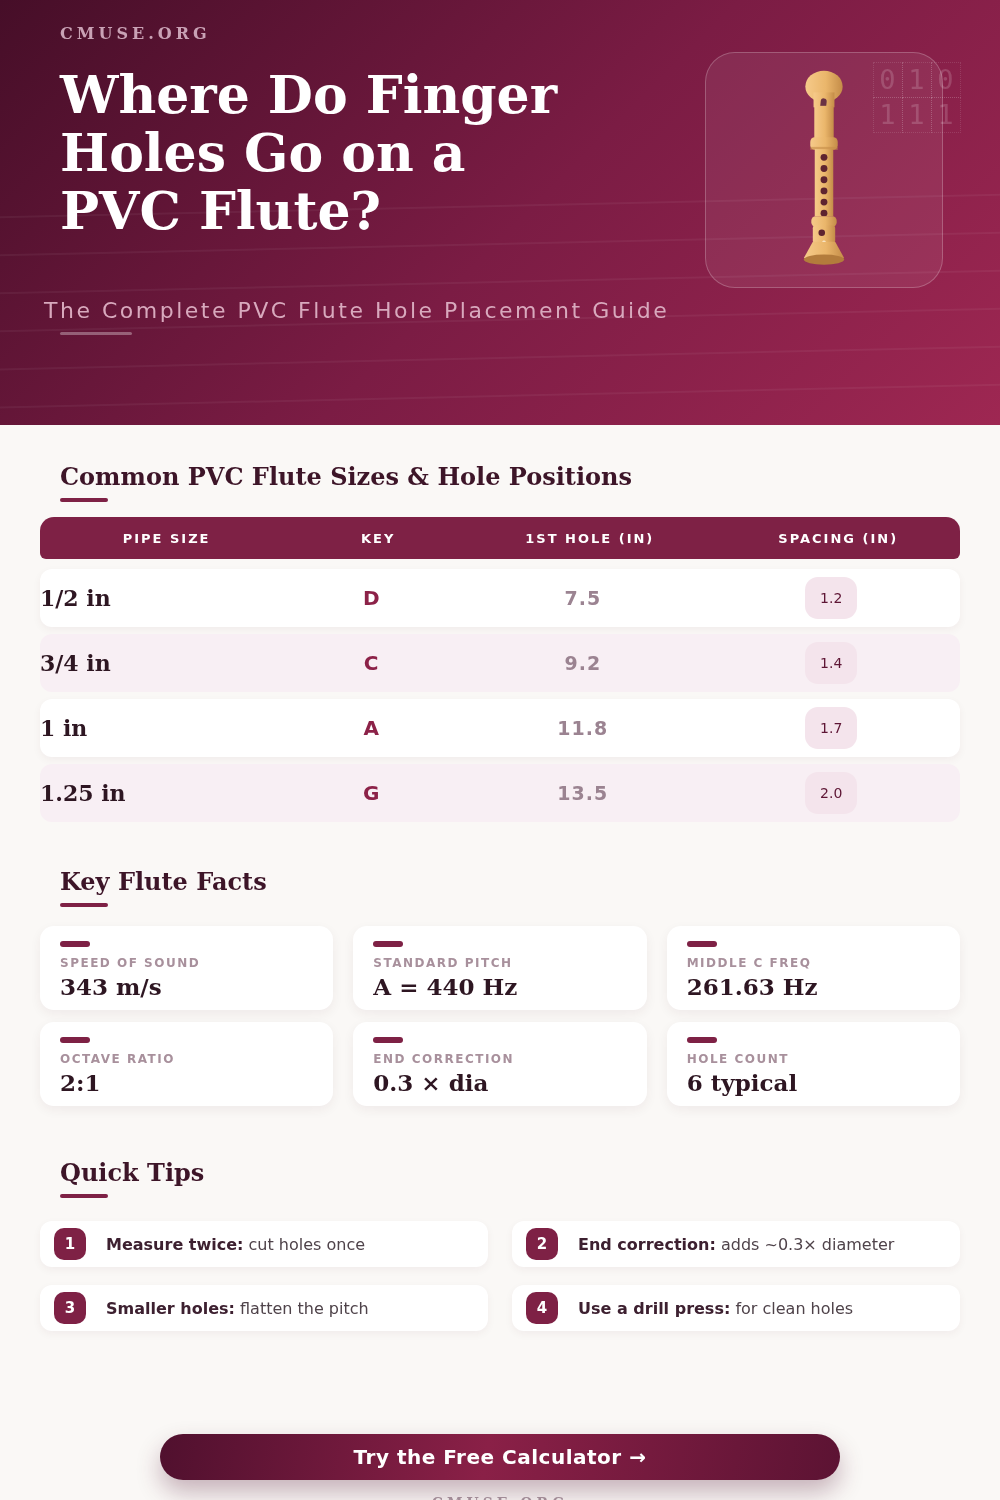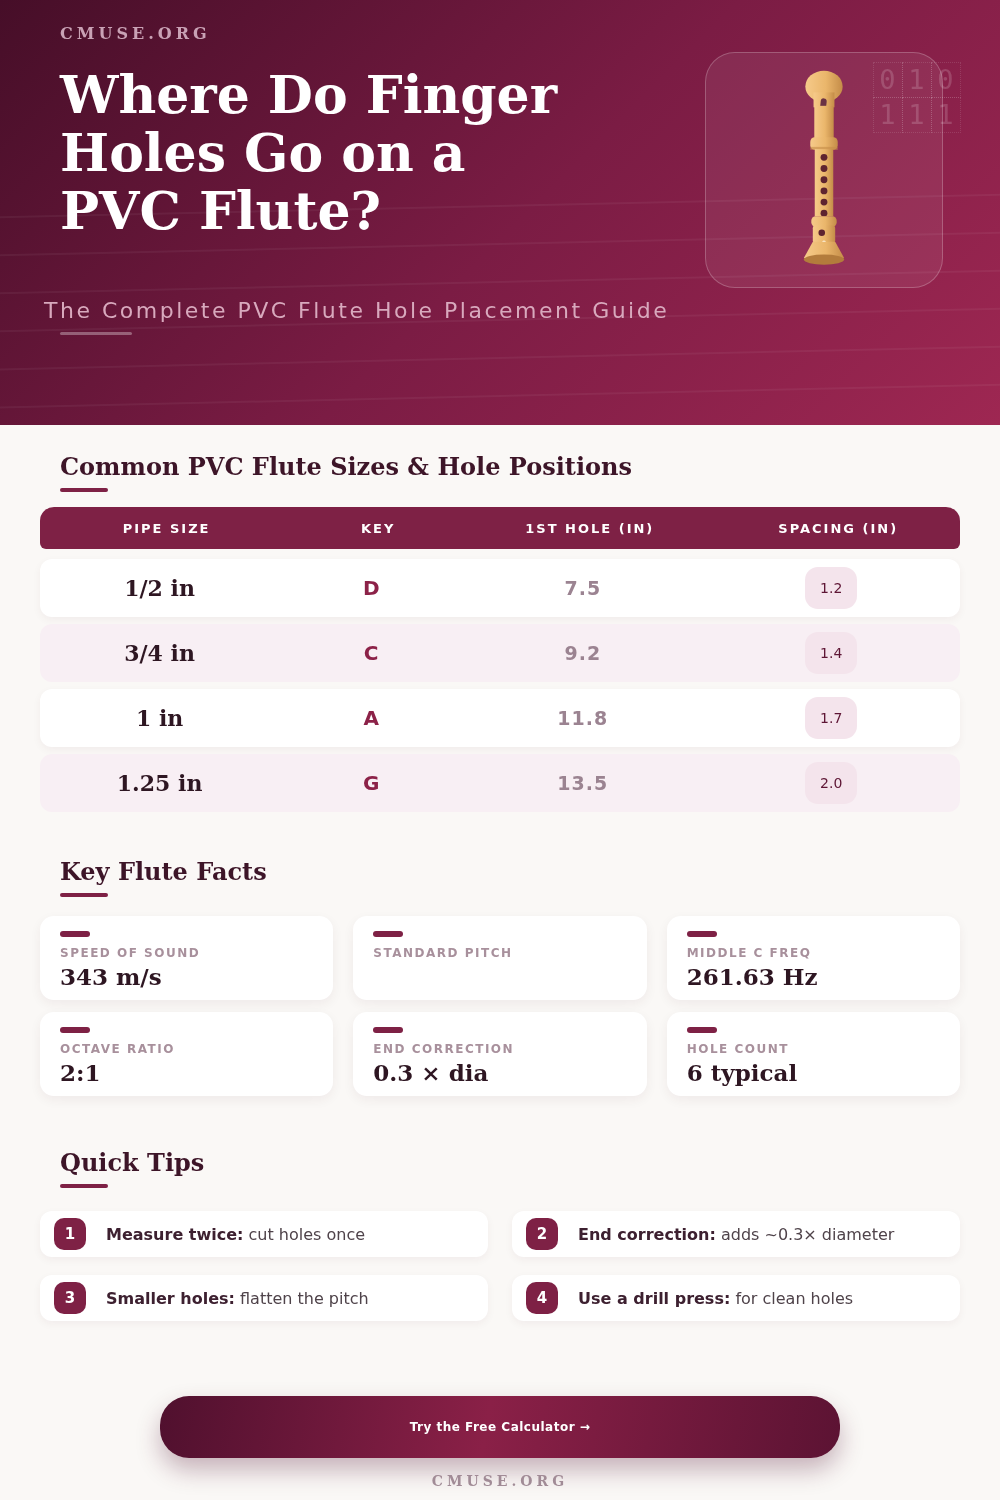--- a/index.html
+++ b/index.html
@@ -34,29 +34,29 @@
         color:rgba(255,255,255,0.30);border:1px dotted rgba(255,255,255,0.22);margin:-0.5px;}
   .recorder{position:absolute;left:755px;top:70px;z-index:3;}
 
   
   .content{padding:0 40px;}
   .sec-title{font-family:"DejaVu Serif","Liberation Serif",serif;font-weight:bold;font-size:24px;
         color:#3d1528;padding-left:20px;}
   .accent-rule{width:48px;height:4px;background:var(--accent);border-radius:2px;margin:7px 0 0 20px;}
 
   
-  .t-title{padding-top:27px;}
+  .t-title{padding-top:37px;}
   .thead{margin-top:15px;height:42px;background:var(--accent);border-radius:14px 14px 6px 6px;
         display:grid;grid-template-columns:26% 20% 26% 28%;align-items:center;}
   .thead span{text-align:center;color:#ffffff;font-weight:bold;font-size:13px;letter-spacing:2px;padding-left:14px;}
   .trows{margin-top:10px;display:flex;flex-direction:column;gap:7px;}
   .trow{height:58px;border-radius:12px;display:grid;grid-template-columns:26% 20% 26% 28%;align-items:center;}
   .trow.even{background:#ffffff;box-shadow:0 3px 8px rgba(74,14,41,0.05);}
   .trow.odd{background:var(--row-alt);}
-  .trow .pipe{text-align:center;font-family:"DejaVu Serif","Liberation Serif",serif;font-weight:bold;
+  .trow .pipe{font-family:"DejaVu Serif","Liberation Serif",serif;font-weight:bold;
         font-size:22px;color:var(--ink);}
   .trow .key{text-align:center;font-weight:bold;font-size:20px;color:var(--key-color);}
   .trow .hole{text-align:center;font-weight:bold;font-size:19px;letter-spacing:1px;color:var(--muted-value);}
   .trow .spacing-wrap{display:flex;justify-content:center;}
   .trow .spacing{background:var(--pill-bg);color:var(--pill-text);font-weight:normal;font-size:14px;
         padding:13px 15px;border-radius:13px;}
 
   
   .f-title{margin-top:45px;}
   .facts-grid{margin-top:19px;display:grid;grid-template-columns:repeat(3,1fr);gap:12px 20px;}
@@ -72,24 +72,24 @@
   .tips-grid{margin-top:23px;display:grid;grid-template-columns:1fr 1fr;gap:18px 24px;}
   .tip-card{height:46px;background:#ffffff;border-radius:12px;box-shadow:0 3px 8px rgba(74,14,41,0.05);
         display:flex;align-items:center;padding:0 14px;}
   .tip-badge{width:32px;height:32px;background:var(--accent);border-radius:10px;color:#ffffff;
         font-weight:bold;font-size:15px;display:flex;align-items:center;justify-content:center;flex:0 0 32px;}
   .tip-text{margin-left:20px;font-size:16px;color:var(--tip-rest);}
   .tip-text b{color:var(--tip-bold);}
 
   
   .cta-wrap{margin-top:75px;display:flex;justify-content:center;}
-  .cta{width:680px;height:62px;border:none;cursor:pointer;border-radius:29px;
+  .cta{width:680px;height:46px;border:none;cursor:pointer;border-radius:29px;
         background:linear-gradient(100deg,#50102e 0%,#8a2047 48%,#5c1333 100%);
-        color:#ffffff;font-family:"DejaVu Sans","Liberation Sans",sans-serif;font-weight:bold;font-size:12px;
-        letter-spacing:0.5px;box-shadow:0 12px 24px rgba(80,16,46,0.30);}
+        color:#ffffff;font-family:"DejaVu Sans","Liberation Sans",sans-serif;font-weight:bold;font-size:20px;
+        letter-spacing:0.5px;box-shadow:0 12px 24px rgba(80,16,46,0.30);margin-top:28px;}
   .footer-brand{margin-top:15px;text-align:center;font-family:"DejaVu Serif","Liberation Serif",serif;
         font-weight:bold;font-size:14px;letter-spacing:4px;color:var(--footer);}
 </style>
 </head>
 <body>
 
 <div class="page">
 
   <div class="hero">
     <div class="staff">
@@ -208,20 +208,21 @@
 
     <div class="facts-grid">
       <div class="fact-card">
         <div class="fact-bar"></div>
         <div class="fact-label">SPEED OF SOUND</div>
         <div class="fact-value">343 m/s</div>
       </div>
       <div class="fact-card">
         <div class="fact-bar"></div>
         <div class="fact-label">STANDARD PITCH</div>
+        <div class="fact-value">A = 440 Hz</div>
       </div>
       <div class="fact-card">
         <div class="fact-bar"></div>
         <div class="fact-label">MIDDLE C FREQ</div>
         <div class="fact-value">261.63 Hz</div>
       </div>
       <div class="fact-card">
         <div class="fact-bar"></div>
         <div class="fact-label">OCTAVE RATIO</div>
         <div class="fact-value">2:1</div>

